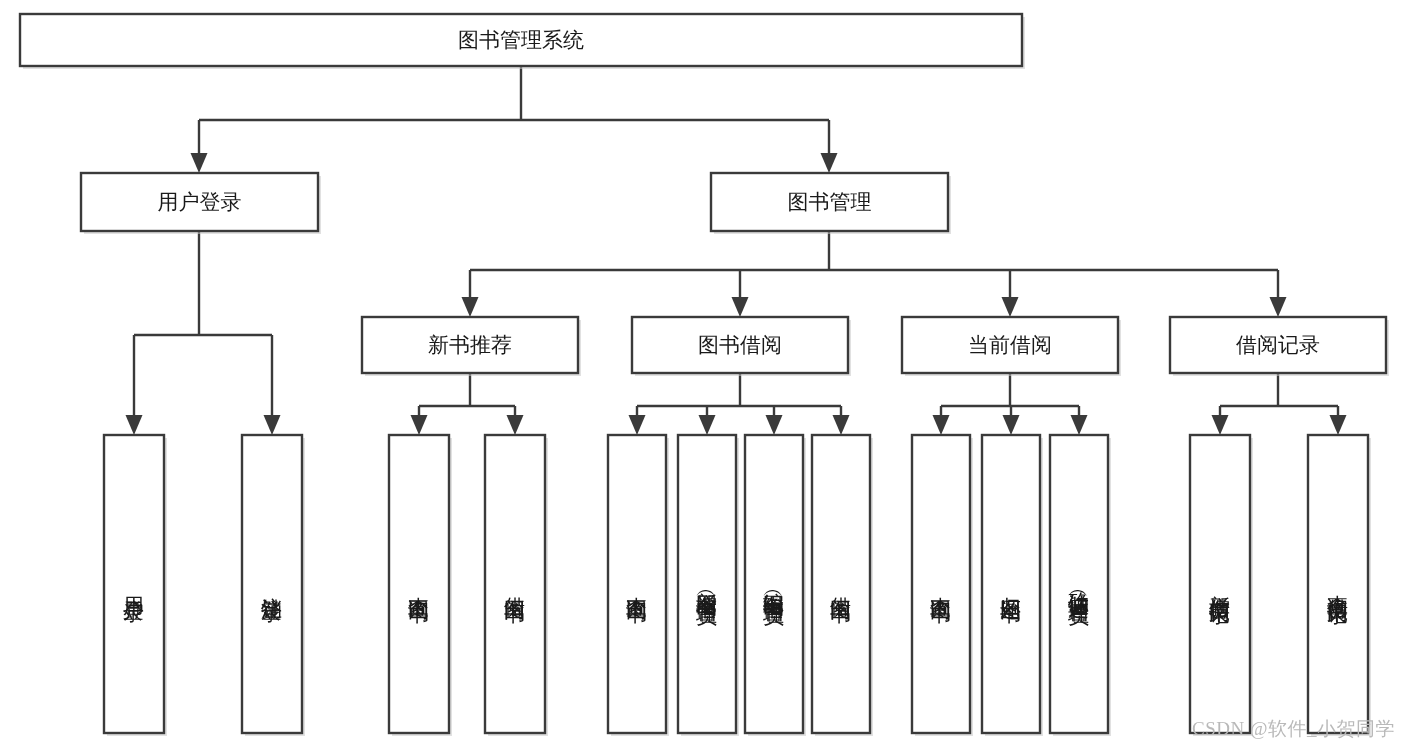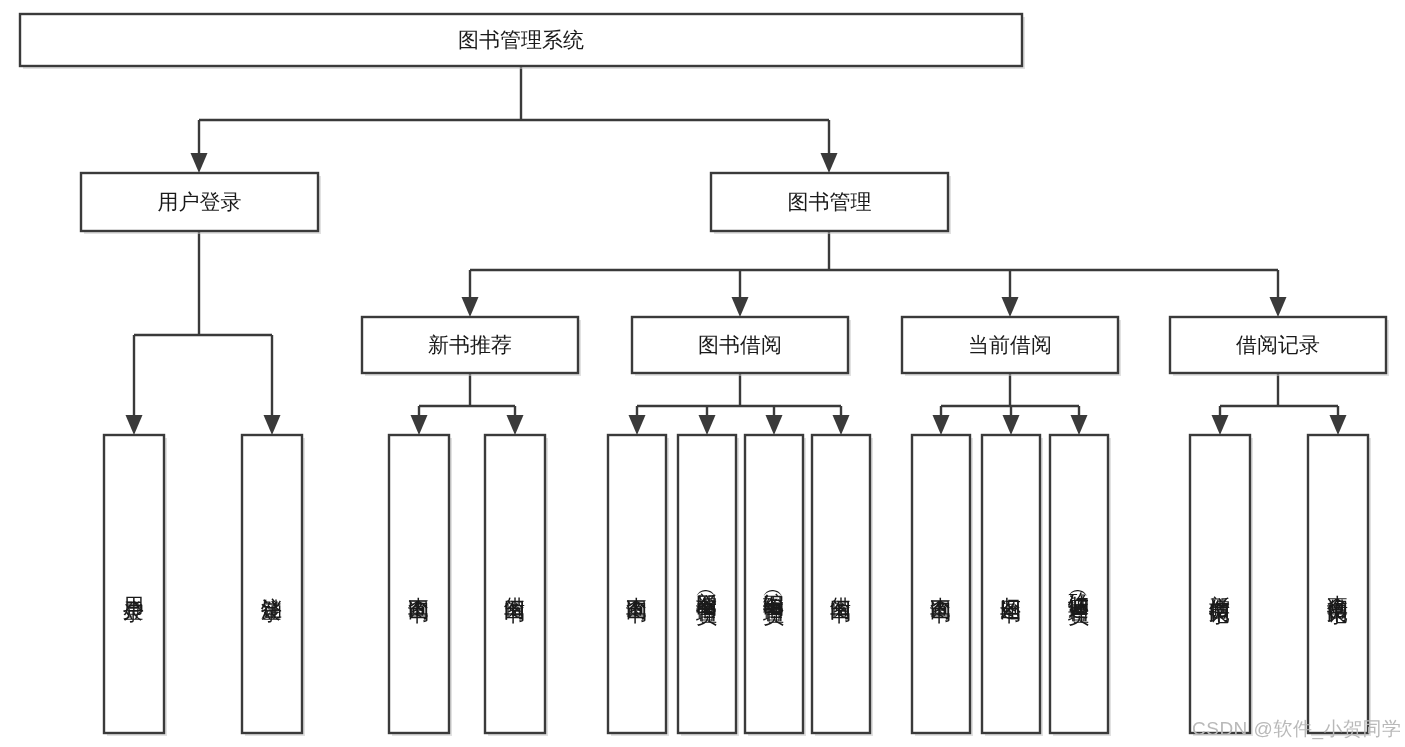--- a/index.html
+++ b/index.html
@@ -209,14 +209,14 @@
       <div class="node-label-v" style="left: 608px; width: 58px; top: 439px; height: 290px; display: flex; align-items: center; justify-content: center;">查询图书</div>
       <div class="node-label-v" style="left: 678px; width: 58px; top: 439px; height: 290px; display: flex; align-items: center; justify-content: center;">新增图书（管理员）</div>
       <div class="node-label-v" style="left: 745px; width: 58px; top: 439px; height: 290px; display: flex; align-items: center; justify-content: center;">编辑图书（管理员）</div>
       <div class="node-label-v" style="left: 812px; width: 58px; top: 439px; height: 290px; display: flex; align-items: center; justify-content: center;">借阅图书</div>
       <div class="node-label-v" style="left: 912px; width: 58px; top: 439px; height: 290px; display: flex; align-items: center; justify-content: center;">查询图书</div>
       <div class="node-label-v" style="left: 982px; width: 58px; top: 439px; height: 290px; display: flex; align-items: center; justify-content: center;">归还图书</div>
       <div class="node-label-v" style="left: 1050px; width: 58px; top: 439px; height: 290px; display: flex; align-items: center; justify-content: center;">确认归还（管理员）</div>
       <div class="node-label-v" style="left: 1190px; width: 60px; top: 439px; height: 290px; display: flex; align-items: center; justify-content: center;">新增借阅记录</div>
       <div class="node-label-v" style="left: 1308px; width: 60px; top: 439px; height: 290px; display: flex; align-items: center; justify-content: center;">查询借阅记录</div>
     </div>
-  <div class="watermark" style="left: 1192px; top: 716px;">CSDN @软件_小贺同学</div>
+  <div class="watermark" style="left: 1192px; top: 716px; font-family: Liberation Serif, serif;">CSDN @软件_小贺同学</div>
 </div>
 
 </body></html>

